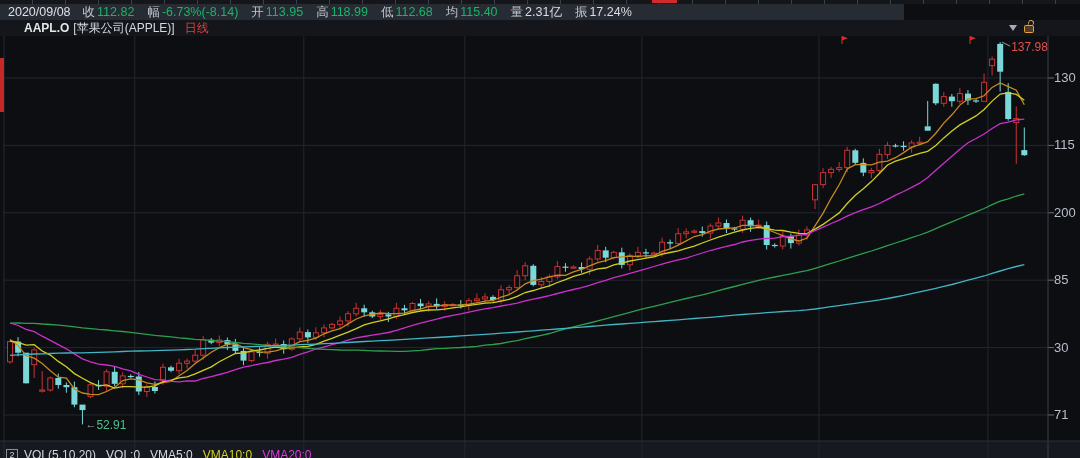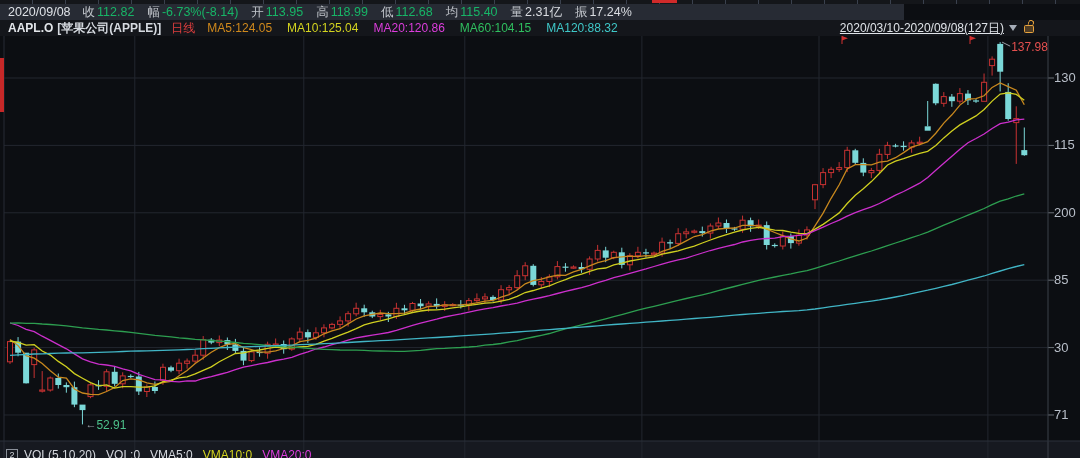--- a/index.html
+++ b/index.html
@@ -13,24 +13,24 @@
   .top-red-marker{position:absolute;left:652px;top:0;width:25px;height:3px;background:#d02a2a;}
   
   .row1{position:absolute;left:0;top:4px;width:904px;height:16px;background:#272b34;
         display:flex;align-items:center;padding-left:8px;box-sizing:border-box;
         font-size:12.5px;color:#c9cdd3;white-space:nowrap;}
   .row1 .date{color:#dde1e6;margin-right:12px;}
   .row1 .fld{margin-right:13px;}
   .row1 .fld .lab{color:#c2c6cc;margin-right:2px;}
   
   .row2{position:absolute;left:0;top:20px;width:1080px;height:16px;background:#14161b;
-        display:flex;align-items:center;padding-left:8px;box-sizing:border-box;
+        display:flex;align-items:center;padding-left:24px;box-sizing:border-box;
         font-size:12px;white-space:nowrap;color:#d6dae0;}
   .row2 .sym{font-weight:bold;color:#e3e6ea;margin-right:4px;}
-  .row2 .cname{color:#d6dae0;margin-right:10px;font-weight:bold;}
+  .row2 .cname{color:#d6dae0;margin-right:10px;}
   .row2 .period{margin-right:12px;}
   .row2 .ma{margin-right:15px;}
   .range-ctl{position:absolute;right:46px;top:20px;height:16px;display:flex;align-items:center;
              font-size:12px;color:#dfe3e8;cursor:pointer;}
   .range-ctl .rng{text-decoration:underline;}
   .tri-down{width:0;height:0;border-left:4px solid transparent;border-right:4px solid transparent;
             border-top:6px solid #a6adb8;display:inline-block;margin-left:5px;}
   .lock{position:relative;width:8px;height:6px;border:1.5px solid #e8a33d;border-radius:1.5px;
         background:rgba(232,163,61,.28);display:inline-block;margin-left:7px;margin-top:2px;}
   .lock::before{content:"";position:absolute;width:4px;height:5px;border:1.5px solid #e8a33d;
@@ -67,30 +67,22 @@
       <span class="fld"><span class="lab">均</span><span style="color: rgb(23, 181, 103);">115.40</span></span>
       <span class="fld"><span class="lab">量</span><span style="color: rgb(217, 220, 225);">2.31亿</span></span>
       <span class="fld"><span class="lab">振</span><span style="color: rgb(217, 220, 225);">17.24%</span></span>
     </span>
 </div>
 
 <div class="row2">
   <span class="sym">AAPL.O</span>
   <span class="cname">[苹果公司(APPLE)]</span>
   <span class="period" id="period-label" style="color: rgb(226, 62, 62);">日线</span>
-  <span id="ma-legend" style="display:flex;">
-      <span class="ma" style="color: rgb(208, 137, 28);">MA5:124.05</span>
-      <span class="ma" style="color: rgb(211, 211, 31);">MA10:125.04</span>
-      <span class="ma" style="color: rgb(221, 61, 221);">MA20:120.86</span>
-      <span class="ma" style="color: rgb(47, 191, 95);">MA60:104.15</span>
-      <span class="ma" style="color: rgb(63, 200, 200);">MA120:88.32</span>
-    </span>
 </div>
 <div class="range-ctl">
-  <span class="rng">2020/03/10-2020/09/08(127日)</span>
   <span class="tri-down"></span>
   <span class="lock"></span>
 </div>
 
 <div class="pane">
   <svg id="chart" width="1080" height="422">
       <rect x="0" y="405" width="1080" height="17" fill="#161920"></rect>
       <line x1="4" y1="42" x2="1048" y2="42" stroke="#23272f" stroke-width="1"></line>
       <line x1="1048" y1="42" x2="1054" y2="42" stroke="#6a7077" stroke-width="1"></line>
       <line x1="4" y1="109.39500000000001" x2="1048" y2="109.39500000000001" stroke="#23272f" stroke-width="1"></line>

